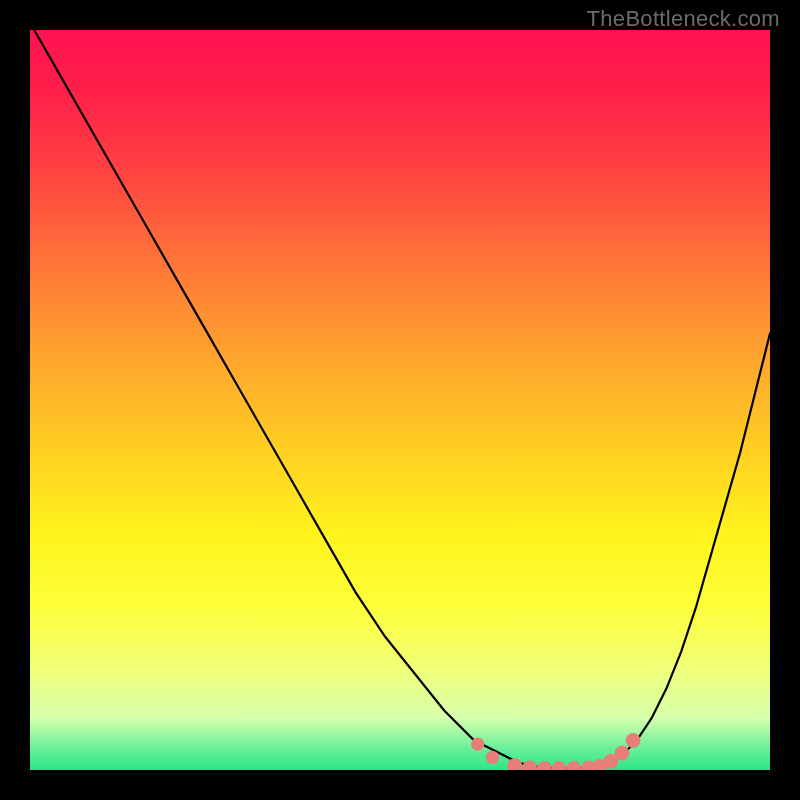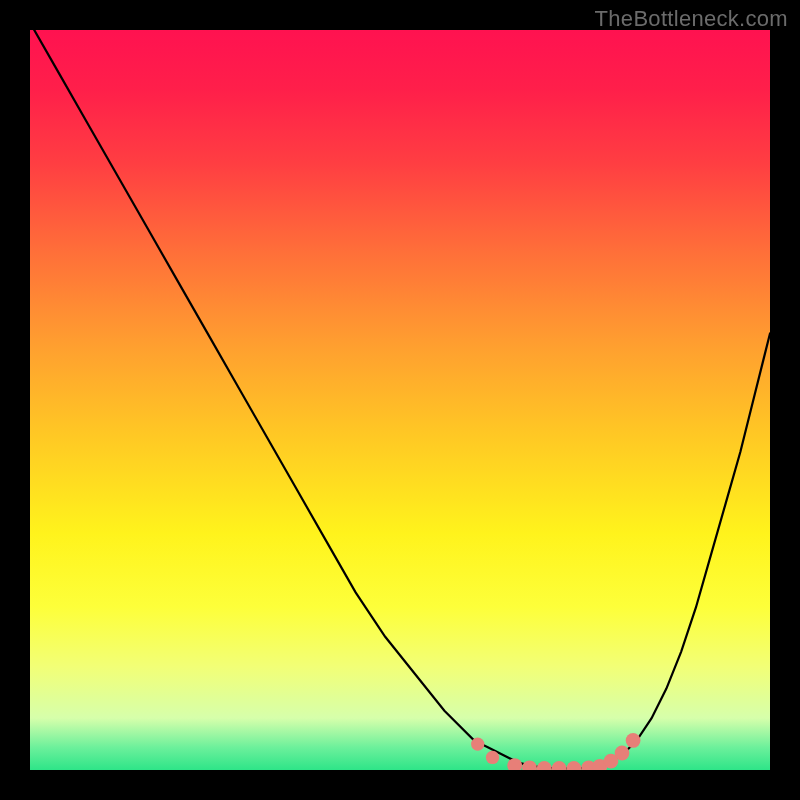--- a/index.html
+++ b/index.html
@@ -29,21 +29,21 @@
       #fdff3a 78%,
       #f2ff76 86%,
       #d6ffab 93%,
       #6bf09b 97%,
       #2ee588 100%
     );
   }
   .watermark {
     position: absolute;
     top: 6px;
-    right: 12px;
+    right: 20px;
     color: #6b6b6b;
     font-size: 22px;
     font-weight: 500;
     letter-spacing: 0.3px;
     user-select: none;
     z-index: 5;
   }
   svg.plot {
     position: absolute;
     left: 0;

